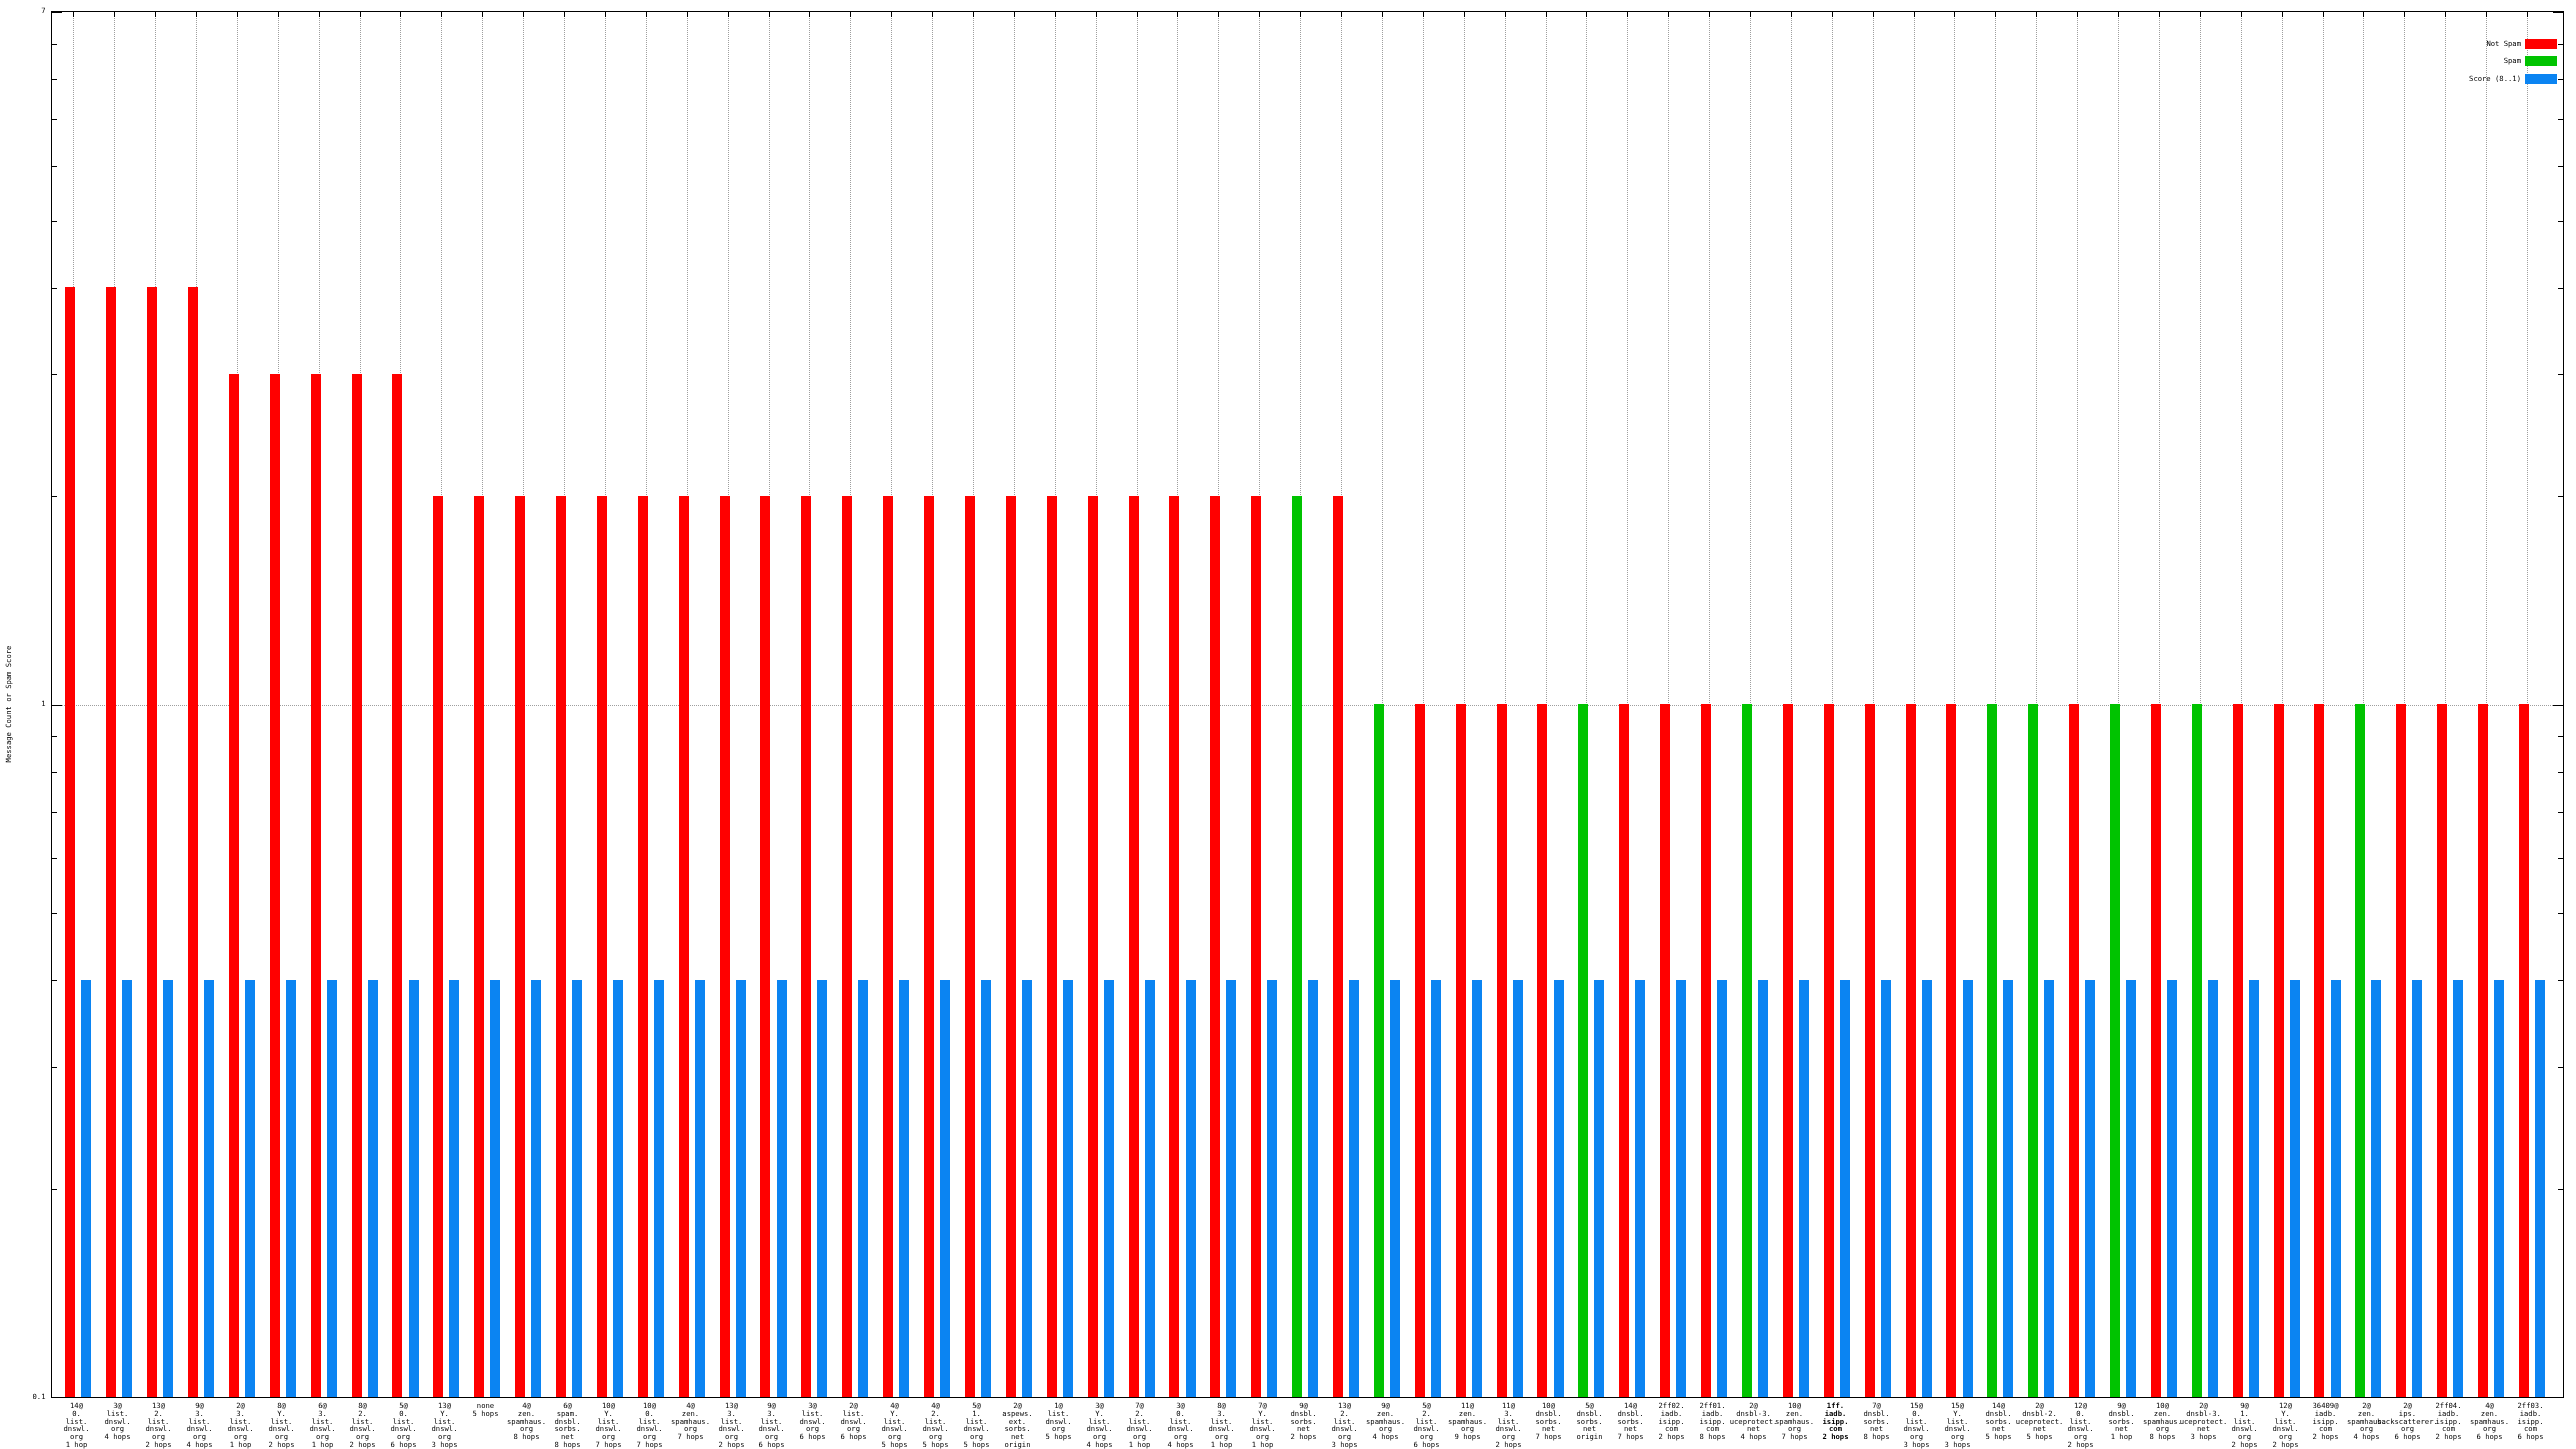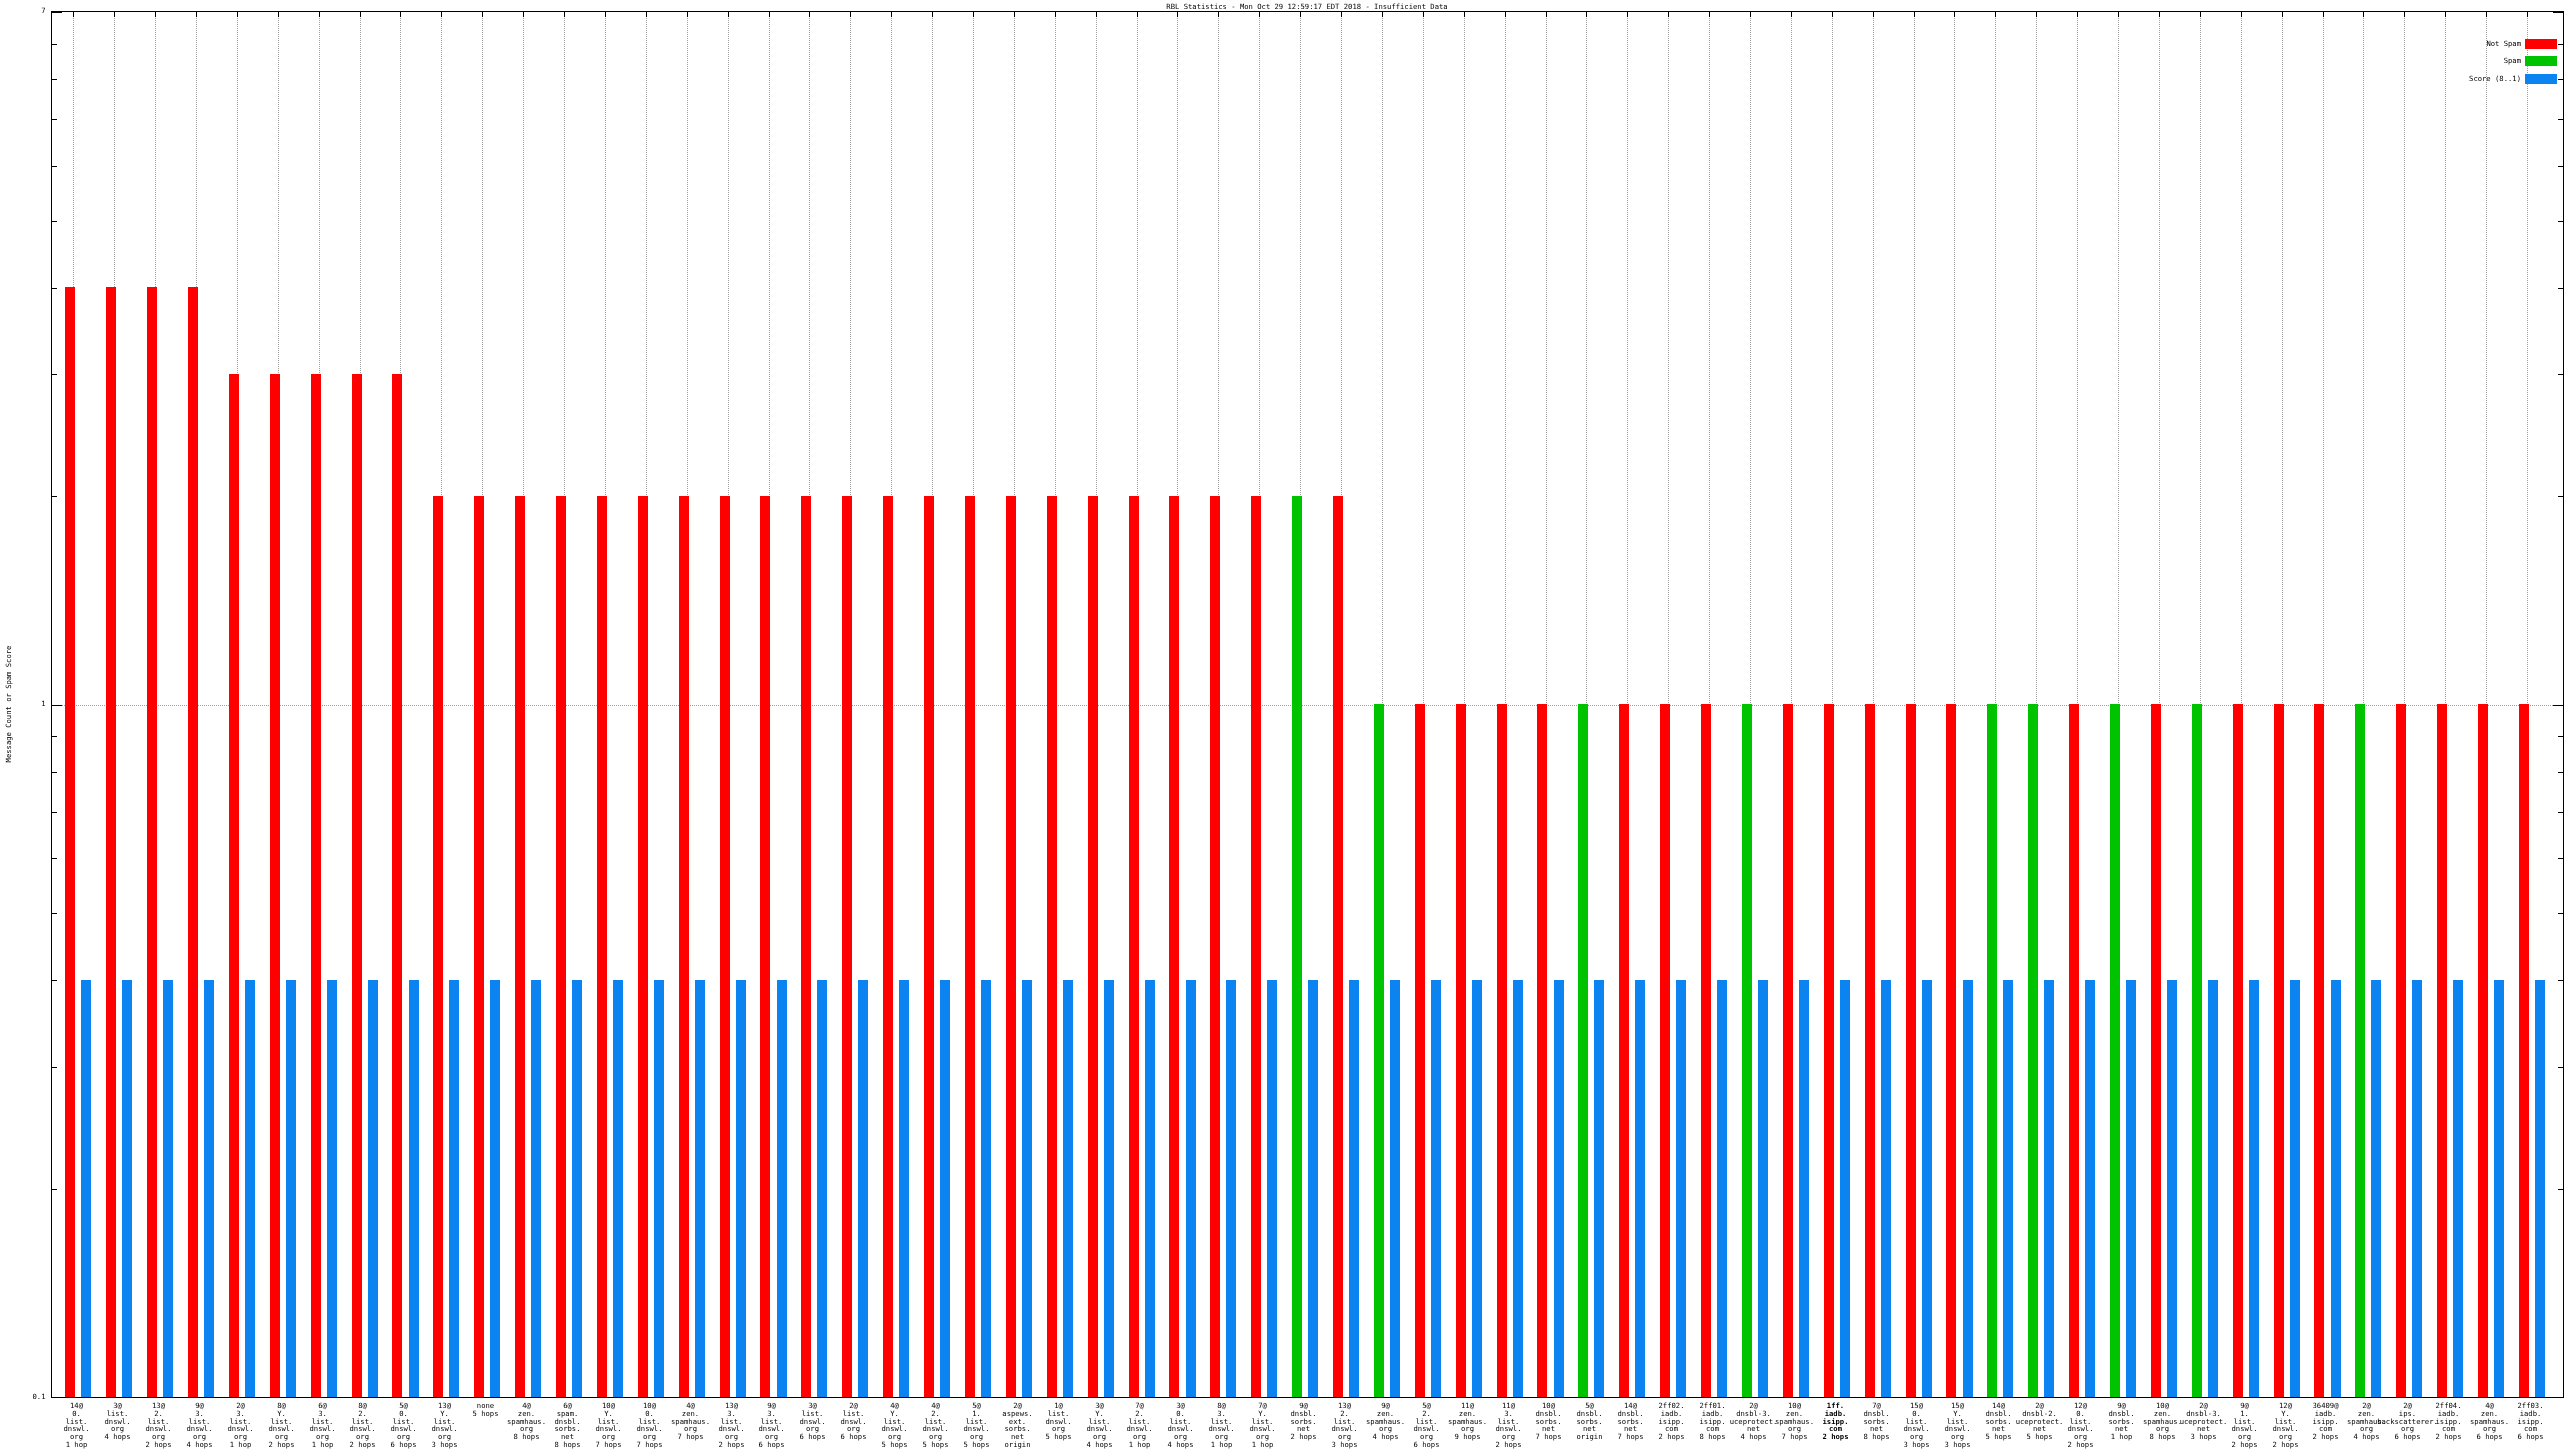--- a/index.html
+++ b/index.html
@@ -15,21 +15,20 @@
   .tick{position:absolute;background:#000}
   .ytl{position:absolute;width:35px;text-align:right;font-size:7.2px;line-height:8px}
   .xl{position:absolute;width:77px;text-align:center;font-size:7.2px;line-height:7.8px;white-space:pre}
   .leg-t{position:absolute;font-size:7.2px;line-height:9.7px;white-space:nowrap;text-align:right}
   .leg-s{position:absolute;width:32px;height:9.7px}
 </style>
 </head>
 <body>
 
 <div id="screen">
-  <div class="title">RBL Statistics - Mon Oct 29 12:59:17 EDT 2018 - Insufficient Data</div>
   <div class="ylab">Message Count or Spam Score</div>
   <div class="plot" id="plot">
       <div class="gx" style="left: 21.3px; border-left-color: rgb(158, 158, 158);"></div>
       <div class="tick" style="left: 21.3px; top: 0px; width: 0.8px; height: 4.8px;"></div>
       <div class="gx" style="left: 62px; border-left-color: rgb(158, 158, 158);"></div>
       <div class="tick" style="left: 62px; top: 0px; width: 0.8px; height: 4.8px;"></div>
       <div class="gx" style="left: 103px; border-left-color: rgb(158, 158, 158);"></div>
       <div class="tick" style="left: 103px; top: 0px; width: 0.8px; height: 4.8px;"></div>
       <div class="gx" style="left: 144px; border-left-color: rgb(158, 158, 158);"></div>
       <div class="tick" style="left: 144px; top: 0px; width: 0.8px; height: 4.8px;"></div>

